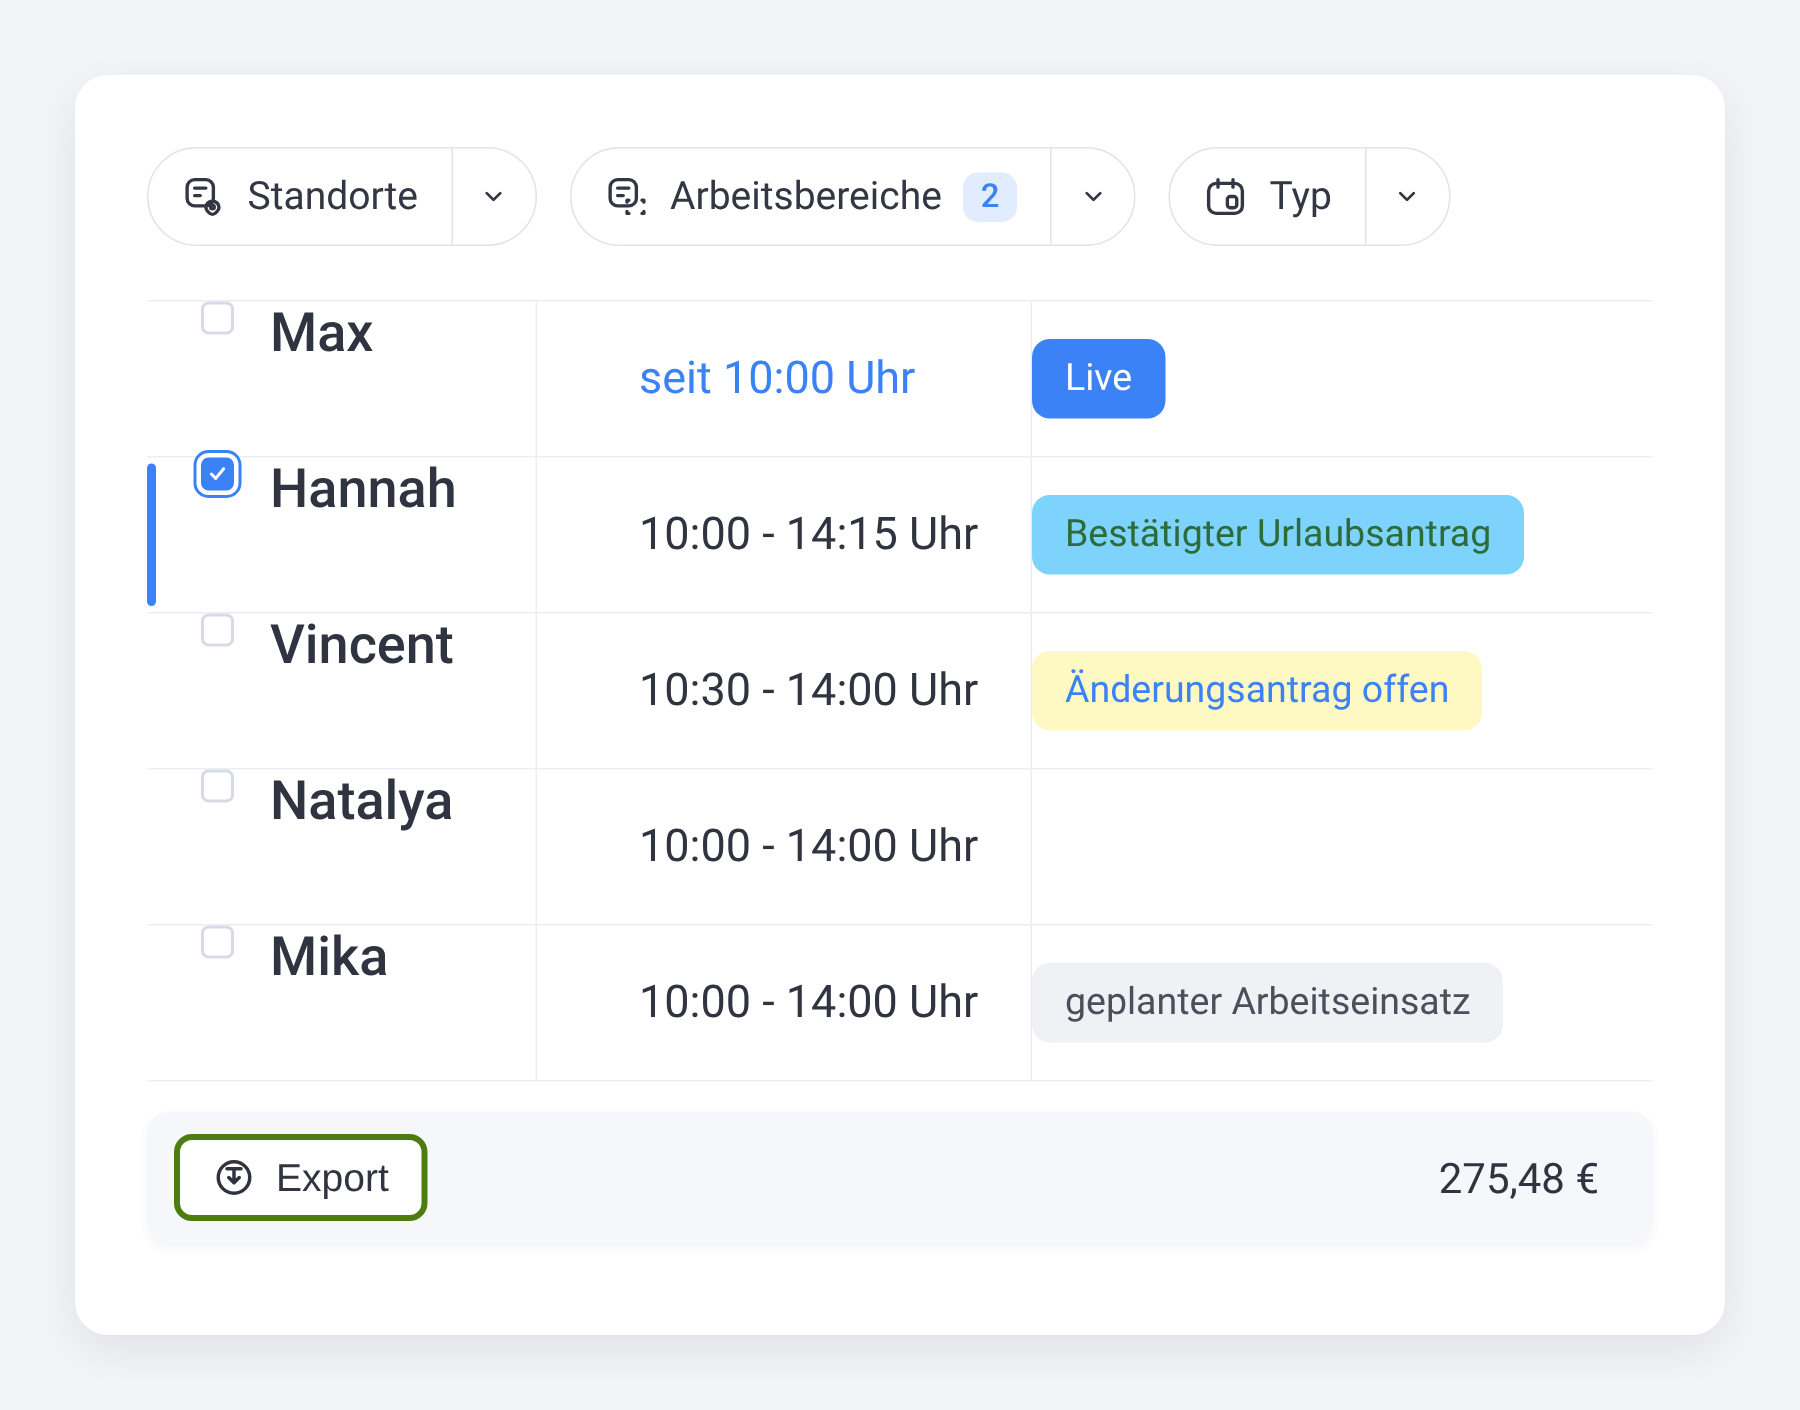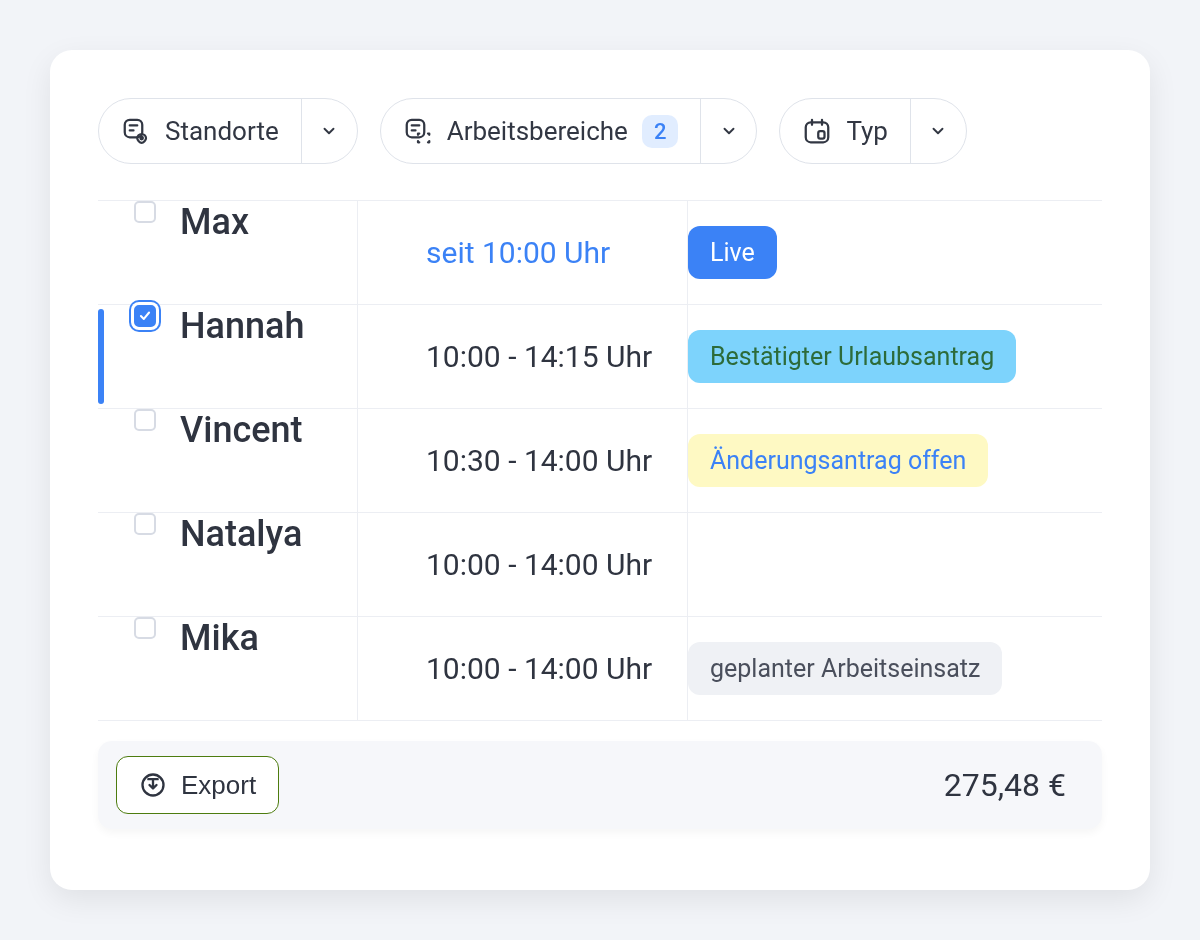--- a/index.html
+++ b/index.html
@@ -144,33 +144,33 @@
     border-radius: 14px;
     height: 88px;
     display: flex;
     align-items: center;
     justify-content: space-between;
     padding: 0 36px 0 18px;
     box-shadow: 0 4px 8px rgba(0,0,0,0.04);
   }
   .export-btn {
     background: #fff;
-    border: 1px solid #4d7c0f;
+    border: 4px solid #4d7c0f;
     border-radius: 12px;
     height: 58px;
     padding: 0 22px;
     display: flex;
     align-items: center;
     gap: 14px;
     font-size: 26px;
     color: #2f3440;
     cursor: pointer;
   }
   .footer-total {
-    font-size: 32px;
+    font-size: 28px;
     color: #2f3440;
     font-weight: 450;
   }
 </style>
 </head>
 <body>
 
 <div class="card">
 
   <div class="filters">

